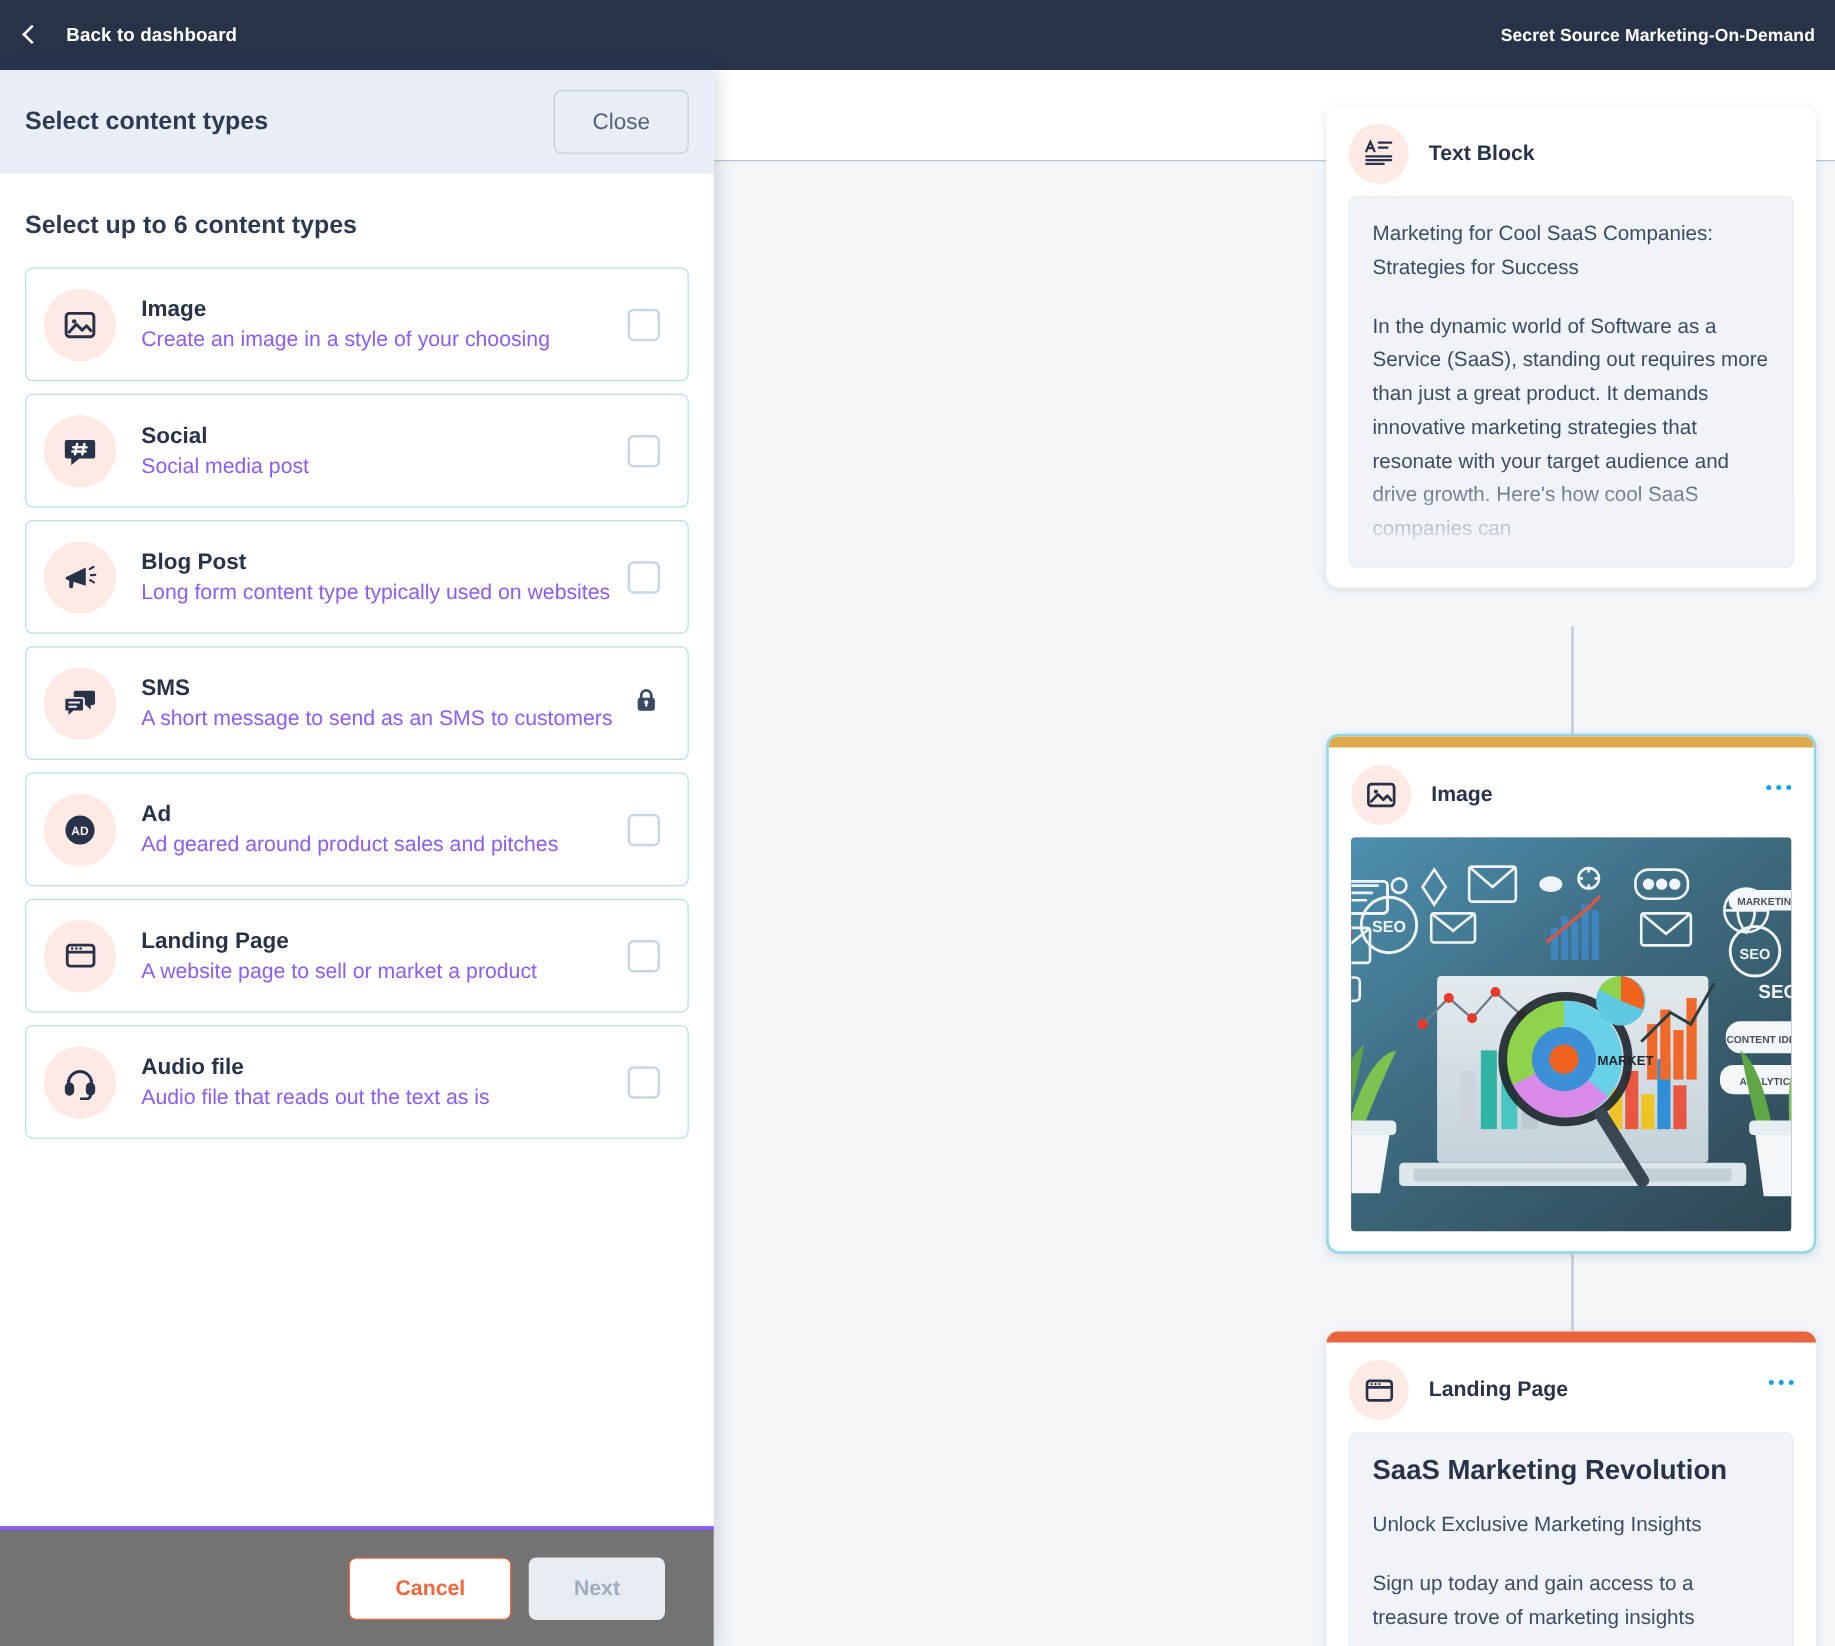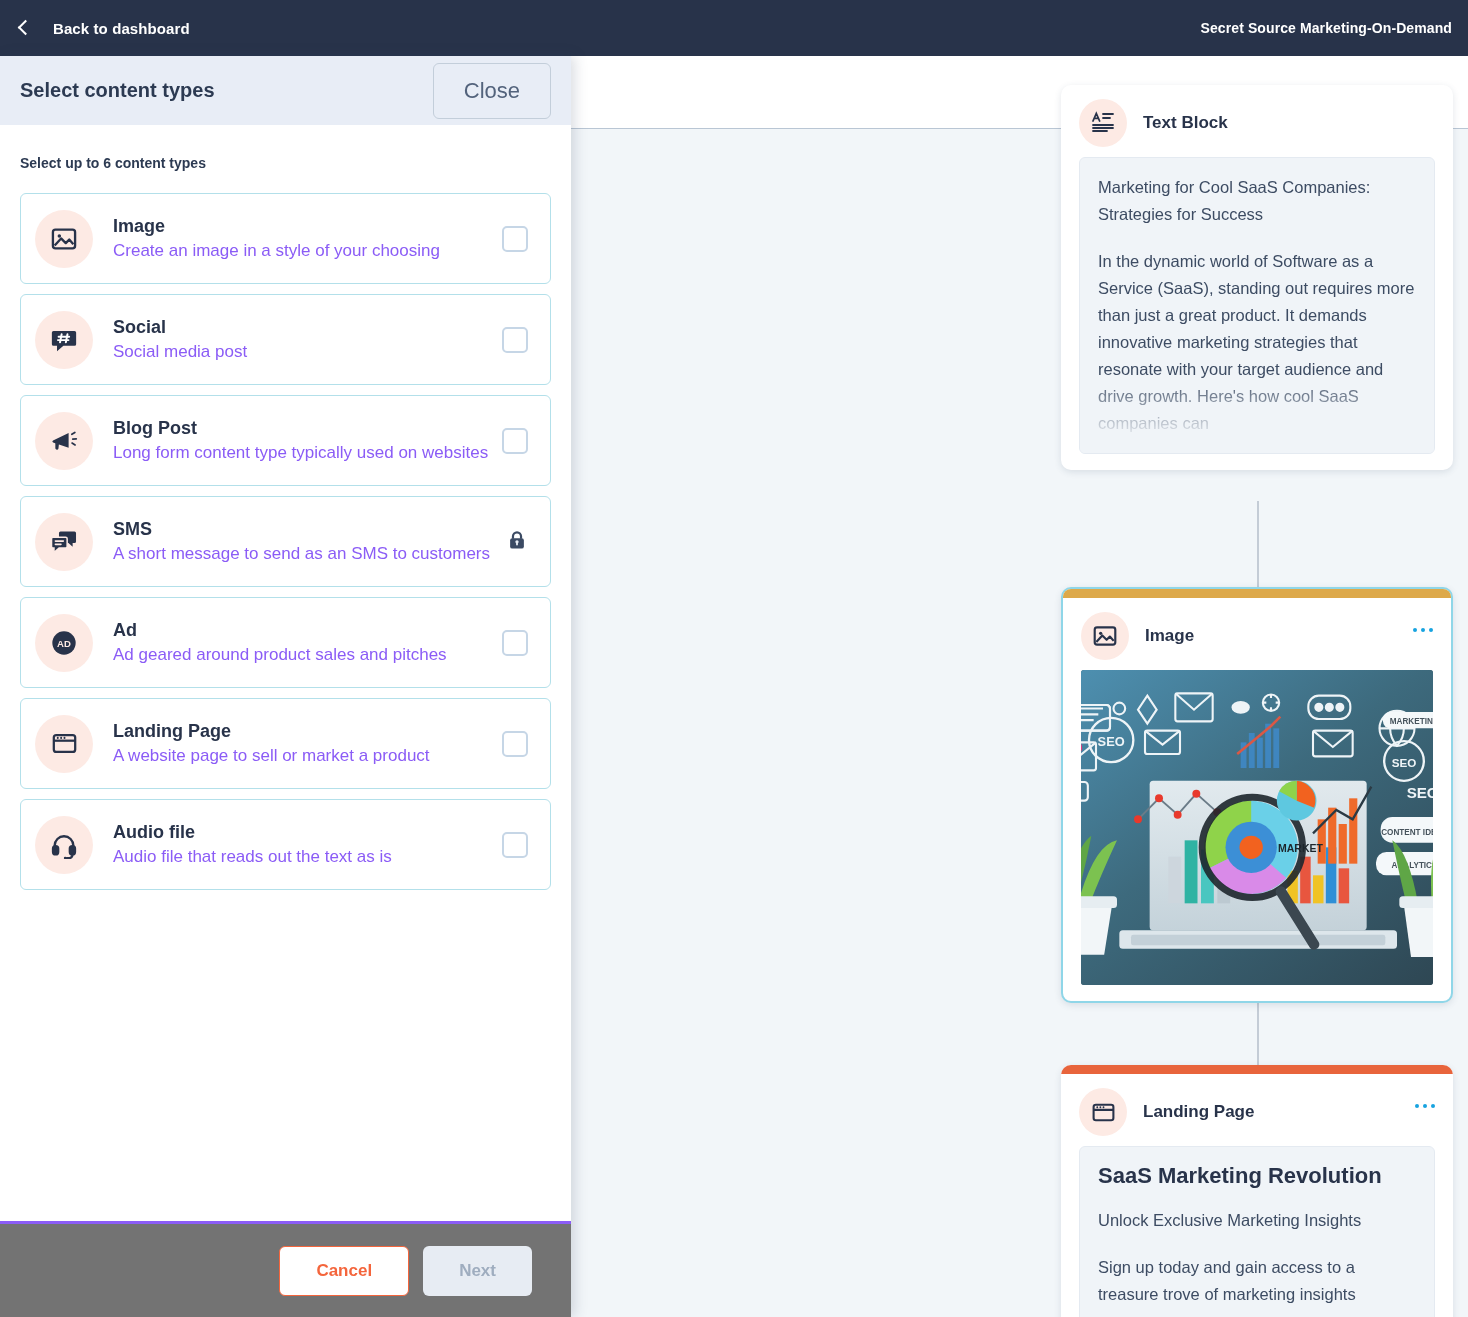--- a/index.html
+++ b/index.html
@@ -170,50 +170,50 @@
     top: 56px; left: 0;
     width: 571px;
     height: 1261px;
     background: #ffffff;
     box-shadow: 4px 0 12px rgba(40,60,90,.17);
     display: flex;
     flex-direction: column;
     z-index: 5;
   }
   .panel-header {
-    height: 69px;
+    height: 83px;
     background: #e8edf6;
     display: flex;
     align-items: center;
     padding: 0 20px;
     flex: none;
   }
   .panel-header h1 {
     font-size: 20px;
     font-weight: bold;
     color: #2c3a52;
     flex: 1;
   }
   .close-btn {
     background: #e8edf6;
     border: 1px solid #c3ceda;
     border-radius: 6px;
     color: #53637c;
-    font-size: 22px;
+    font-size: 18px;
     padding: 14px 30px;
     cursor: pointer;
     font-family: inherit;
   }
   .panel-scroll {
     flex: 1;
     padding: 30px 20px 20px 20px;
     overflow: hidden;
   }
   .panel-subtitle {
-    font-size: 14px;
+    font-size: 20px;
     font-weight: bold;
     color: #2c3a52;
     margin-bottom: 22px;
   }
 
   .ct-item {
     display: flex;
     align-items: center;
     border: 1px solid #b3e0ea;
     border-radius: 6px;

